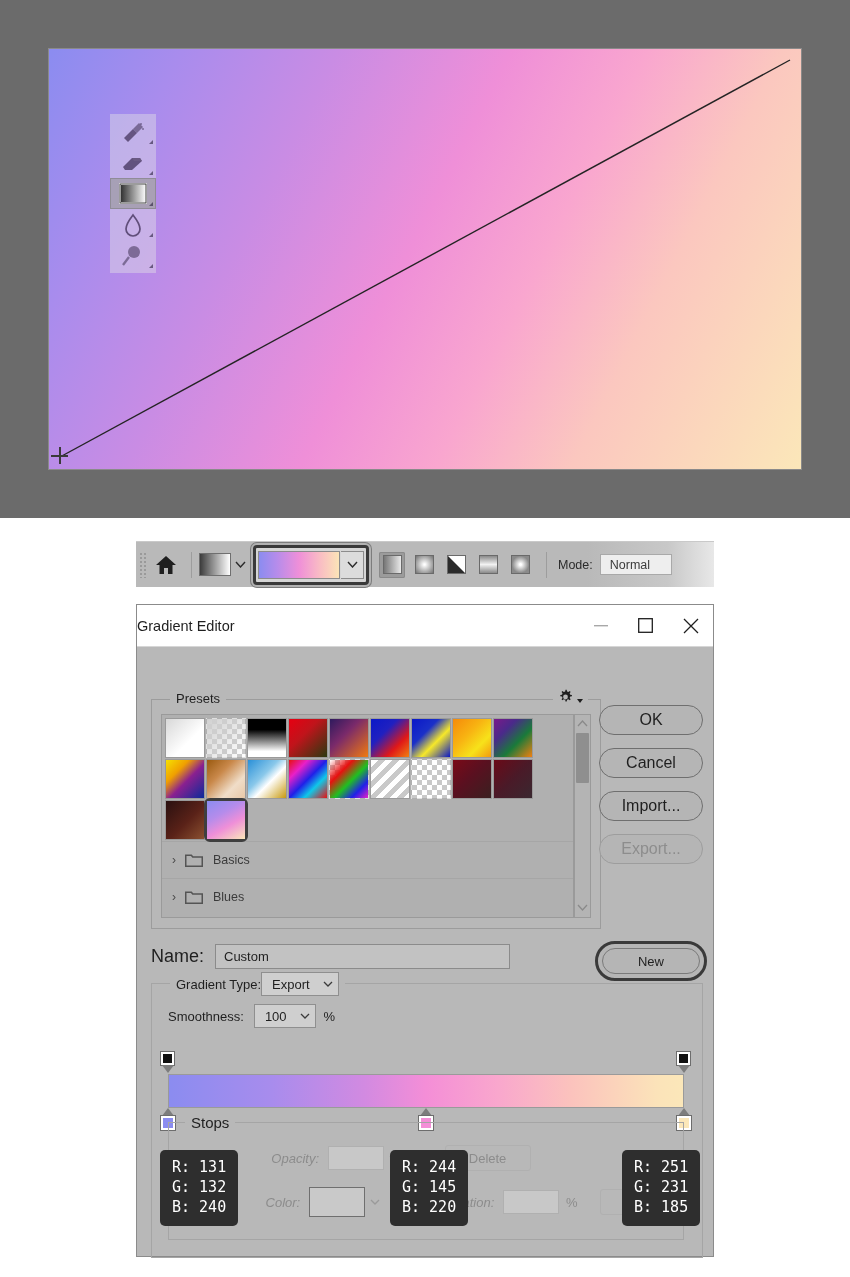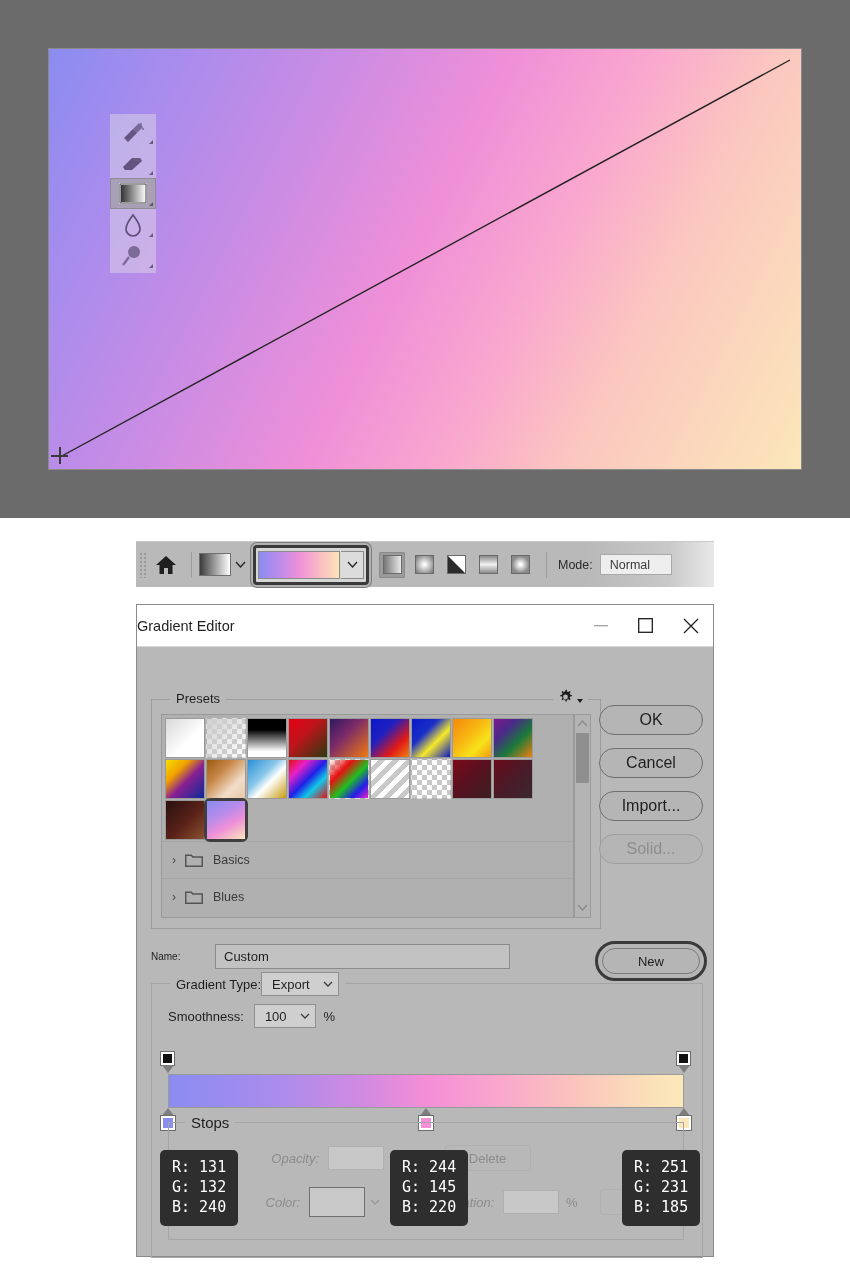--- a/index.html
+++ b/index.html
@@ -323,21 +323,21 @@
     font-size: 13px; color: #1f1f1f;
     box-sizing: border-box;
   }
 
   
   #name-row {
     position: absolute;
     left: 14px; top: 297px;
     display: flex; align-items: center;
   }
-  #name-label { font-size: 10px; color: #1f1f1f; width: 64px; }
+  #name-label { font-size: 18px; color: #1f1f1f; width: 64px; }
   #name-input {
     width: 295px; height: 25px;
     background: #c2c2c2;
     border: 1px solid #8b8b8b;
     box-sizing: border-box;
     display: flex; align-items: center;
     padding-left: 8px;
     font-size: 13px; color: #1f1f1f;
   }
 
@@ -728,21 +728,21 @@
                 <path d="M1 1 L5.5 6 L10 1" fill="none" stroke="#8a8a8a" stroke-width="1.3"></path>
               </svg>
           </div>
         </div>
       </div>
 
       <div id="right-buttons">
         <div class="pill-btn">OK</div>
         <div class="pill-btn">Cancel</div>
         <div class="pill-btn">Import...</div>
-        <div class="pill-btn disabled">Solid...</div>
+        <div class="pill-btn disabled">Export...</div>
       </div>
       <div id="btn-new-wrap">
         <div id="btn-new">New</div>
       </div>
 
       <div id="name-row">
         <div id="name-label">Name:</div>
         <div id="name-input">Custom</div>
       </div>
 

